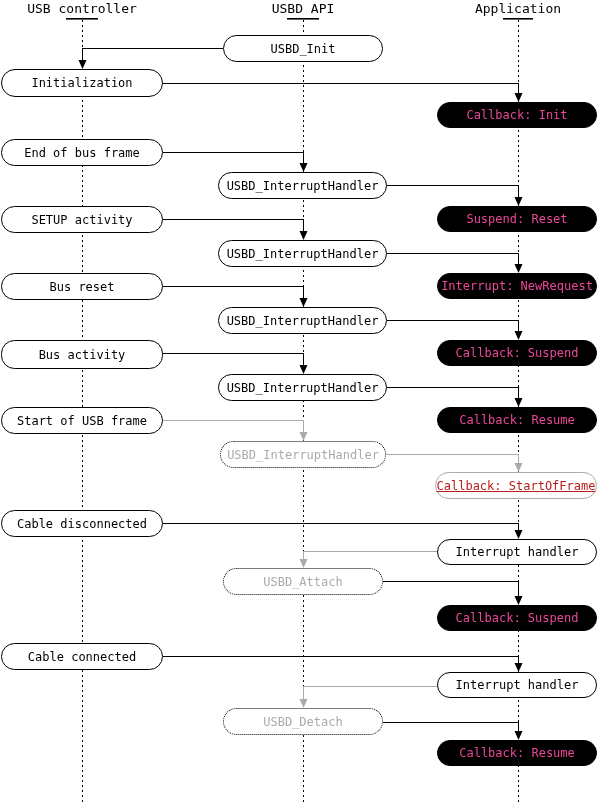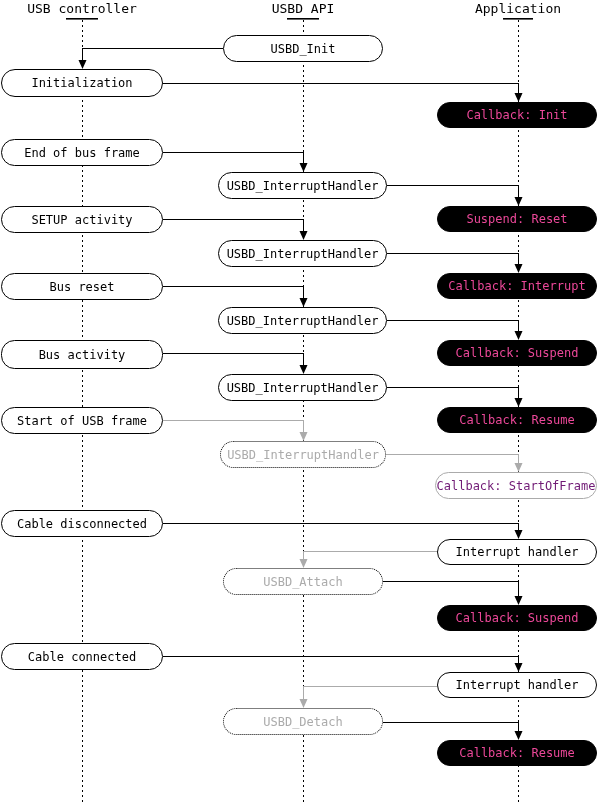--- a/index.html
+++ b/index.html
@@ -47,21 +47,22 @@
     color: #ababab;
   }
   .node.callback {
     background: #000000;
     border: 1px solid #000000;
     color: #ec4899;
   }
   .node.callback-dim {
     background: #ffffff;
     border: 1px solid #ababab;
-    color: #701a75;
+    color: #b91c1c;
+    text-decoration: underline;
   }
 </style>
 </head>
 <body>
 
 <div id="stage">
   <svg id="edge-layer" xmlns="http://www.w3.org/2000/svg" width="600" height="804" viewBox="0 0 600 804">
       <rect x="66" y="18" width="32" height="1.6" fill="#000000"></rect>
       <path d="M 82.5 20 V 804" stroke="#000000" stroke-width="1" fill="none" stroke-dasharray="2 3" shape-rendering="crispEdges"></path>
       <rect x="287" y="18" width="32" height="1.6" fill="#000000"></rect>
@@ -111,21 +112,21 @@
       <div class="col-header" style="left: 518px;">Application</div>
       <div class="node api" style="left: 223px; top: 35px; width: 160px; height: 27px; border-radius: 13.5px;">USBD_Init</div>
       <div class="node event" style="left: 1px; top: 69px; width: 162px; height: 28px; border-radius: 14px;">Initialization</div>
       <div class="node callback" style="left: 437px; top: 102px; width: 160px; height: 26px; border-radius: 13px;">Callback: Init</div>
       <div class="node event" style="left: 1px; top: 139px; width: 162px; height: 27px; border-radius: 13.5px;">End of bus frame</div>
       <div class="node api" style="left: 218px; top: 172px; width: 169px; height: 27px; border-radius: 13.5px;">USBD_InterruptHandler</div>
       <div class="node event" style="left: 1px; top: 206px; width: 162px; height: 27px; border-radius: 13.5px;">SETUP activity</div>
       <div class="node callback" style="left: 437px; top: 206px; width: 160px; height: 26px; border-radius: 13px;">Suspend: Reset</div>
       <div class="node api" style="left: 218px; top: 240px; width: 169px; height: 27px; border-radius: 13.5px;">USBD_InterruptHandler</div>
       <div class="node event" style="left: 1px; top: 273px; width: 162px; height: 27px; border-radius: 13.5px;">Bus reset</div>
-      <div class="node callback" style="left: 437px; top: 273px; width: 160px; height: 26px; border-radius: 13px;">Callback: Interrupt</div>
+      <div class="node callback" style="left: 437px; top: 273px; width: 160px; height: 26px; border-radius: 13px;">Interrupt: NewRequest</div>
       <div class="node api" style="left: 218px; top: 307px; width: 169px; height: 27px; border-radius: 13.5px;">USBD_InterruptHandler</div>
       <div class="node event" style="left: 1px; top: 340px; width: 162px; height: 29px; border-radius: 13.5px;">Bus activity</div>
       <div class="node callback" style="left: 437px; top: 340px; width: 160px; height: 26px; border-radius: 13px;">Callback: Suspend</div>
       <div class="node api" style="left: 218px; top: 374px; width: 169px; height: 27px; border-radius: 13.5px;">USBD_InterruptHandler</div>
       <div class="node event" style="left: 1px; top: 407px; width: 162px; height: 27px; border-radius: 13.5px;">Start of USB frame</div>
       <div class="node callback" style="left: 437px; top: 407px; width: 160px; height: 26px; border-radius: 13px;">Callback: Resume</div>
       <div class="node api-dim" style="left: 220px; top: 441px; width: 166px; height: 27px; border-radius: 13.5px;">USBD_InterruptHandler</div>
       <div class="node callback-dim" style="left: 435px; top: 472px; width: 162px; height: 27px; border-radius: 13.5px;">Callback: StartOfFrame</div>
       <div class="node event" style="left: 1px; top: 510px; width: 162px; height: 27px; border-radius: 13.5px;">Cable disconnected</div>
       <div class="node handler" style="left: 437px; top: 539px; width: 160px; height: 26px; border-radius: 13px;">Interrupt handler</div>

